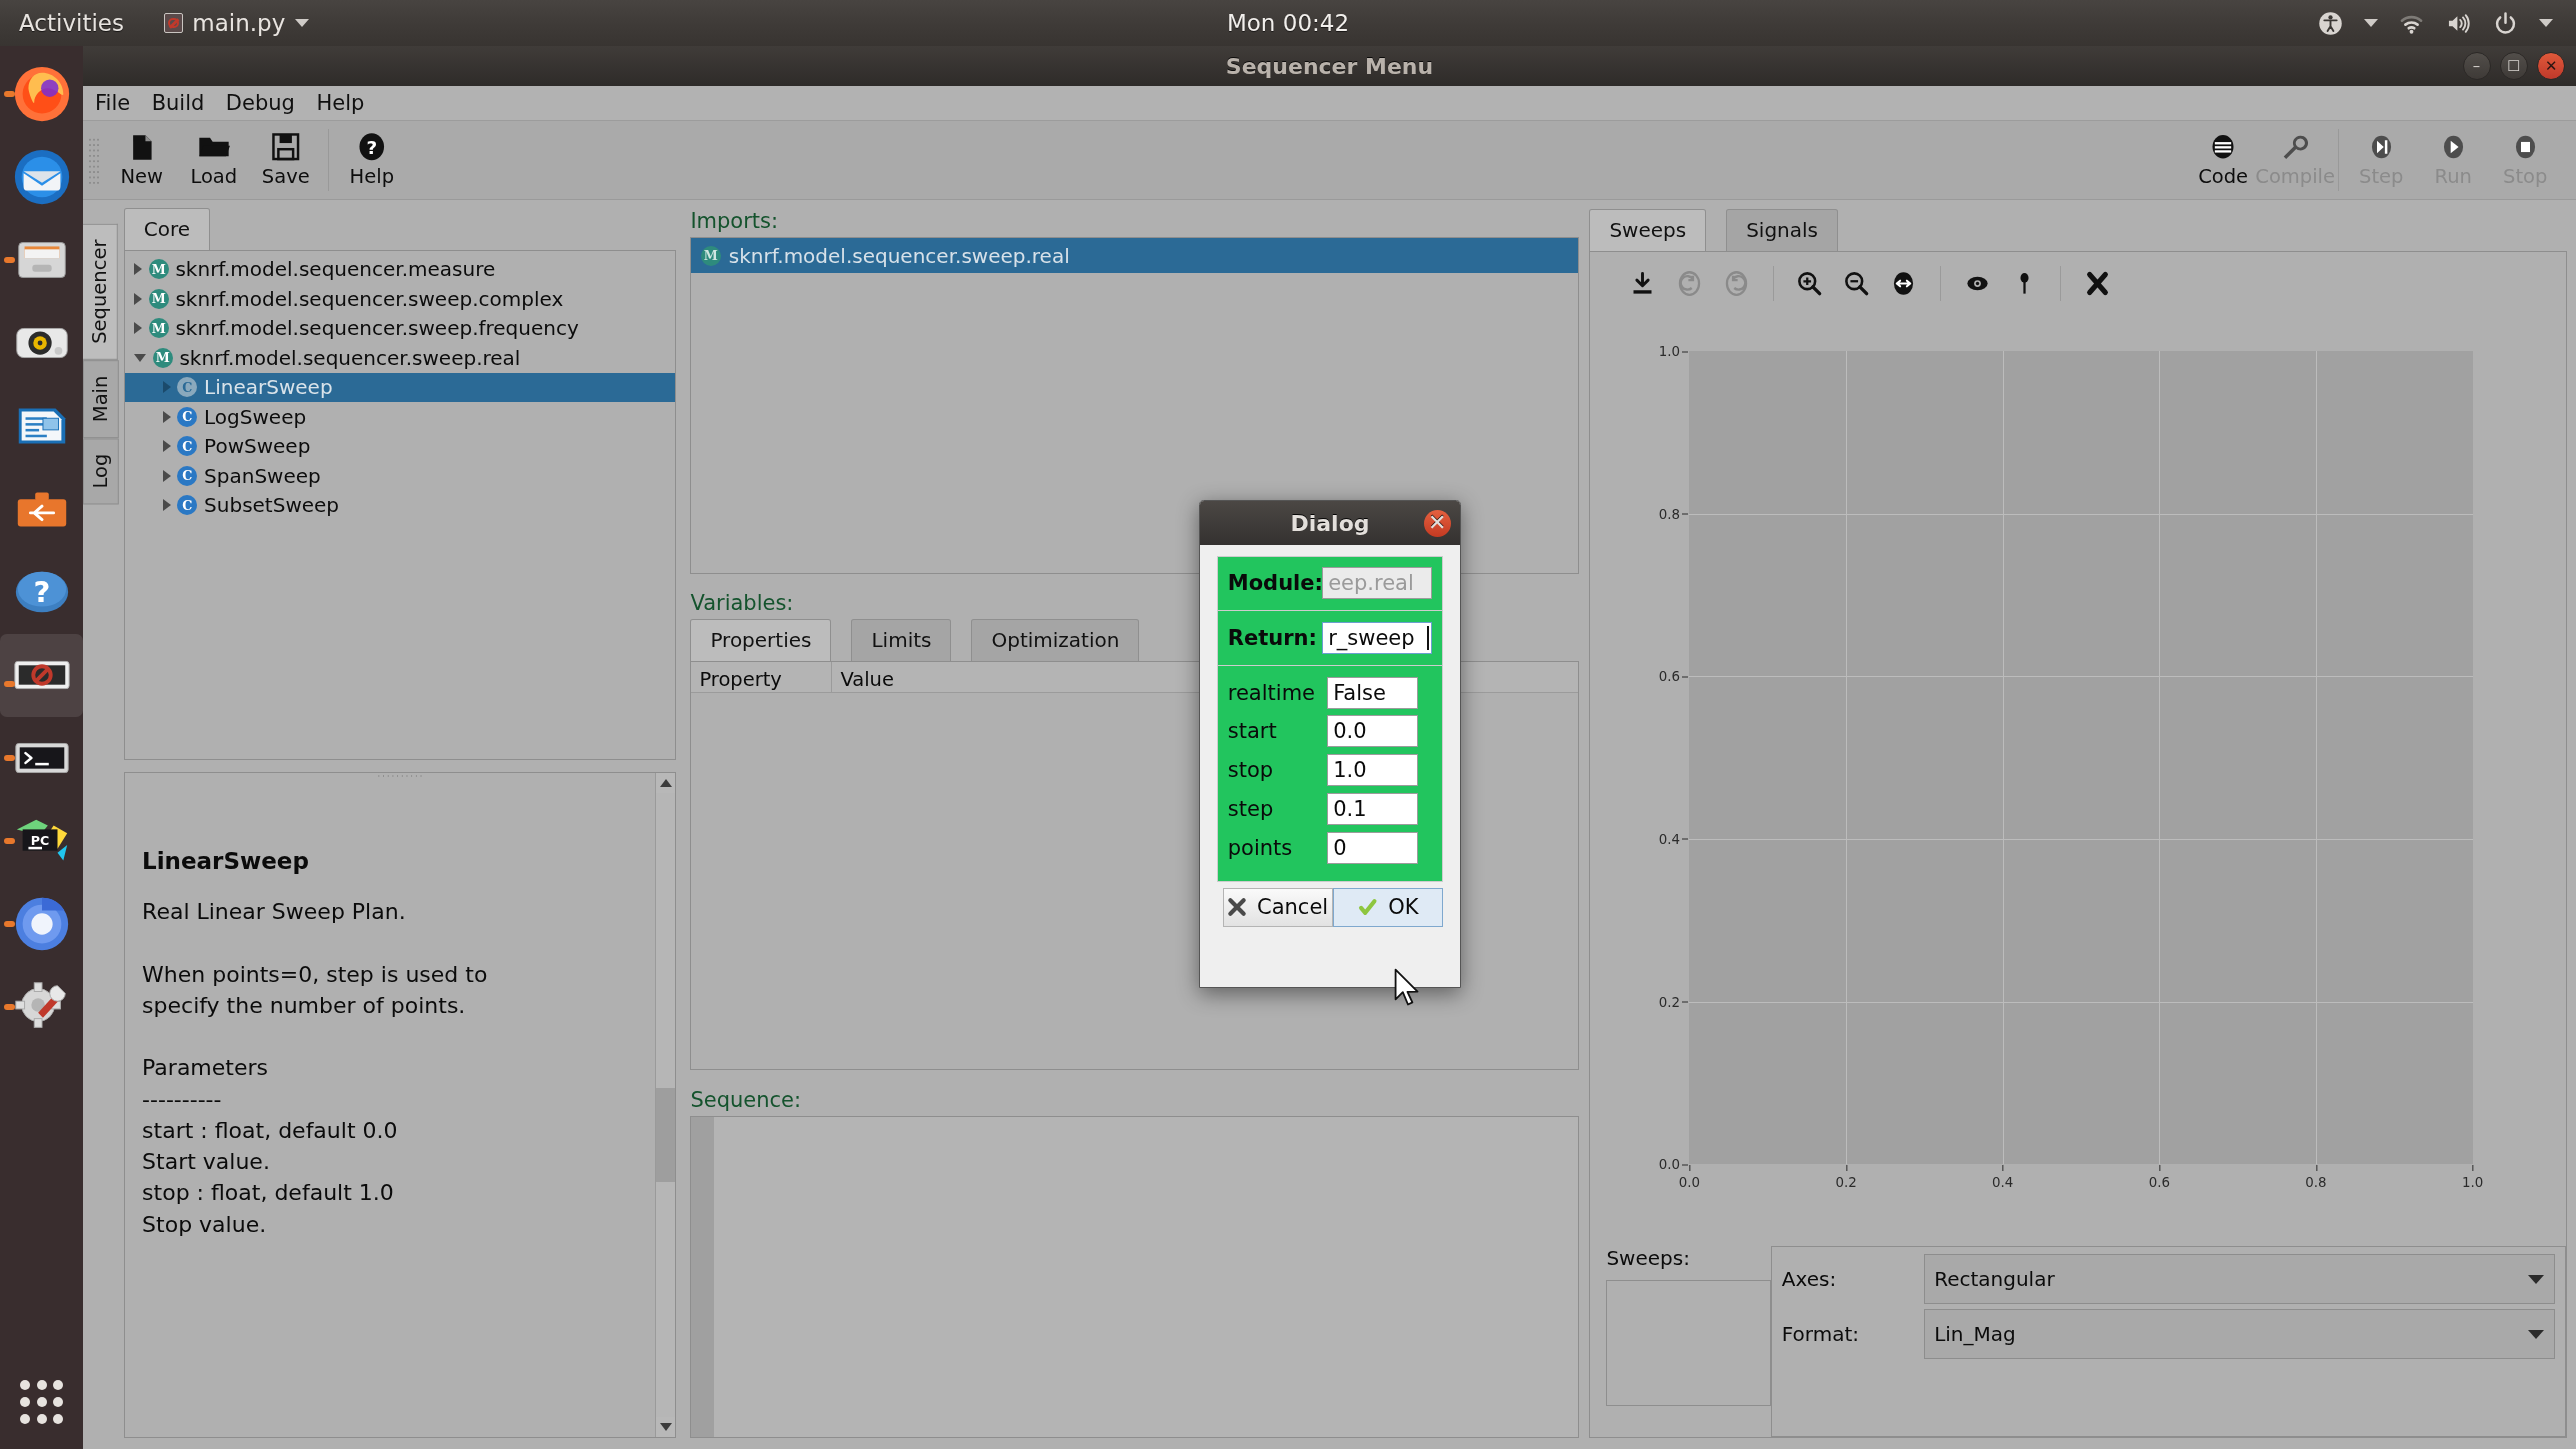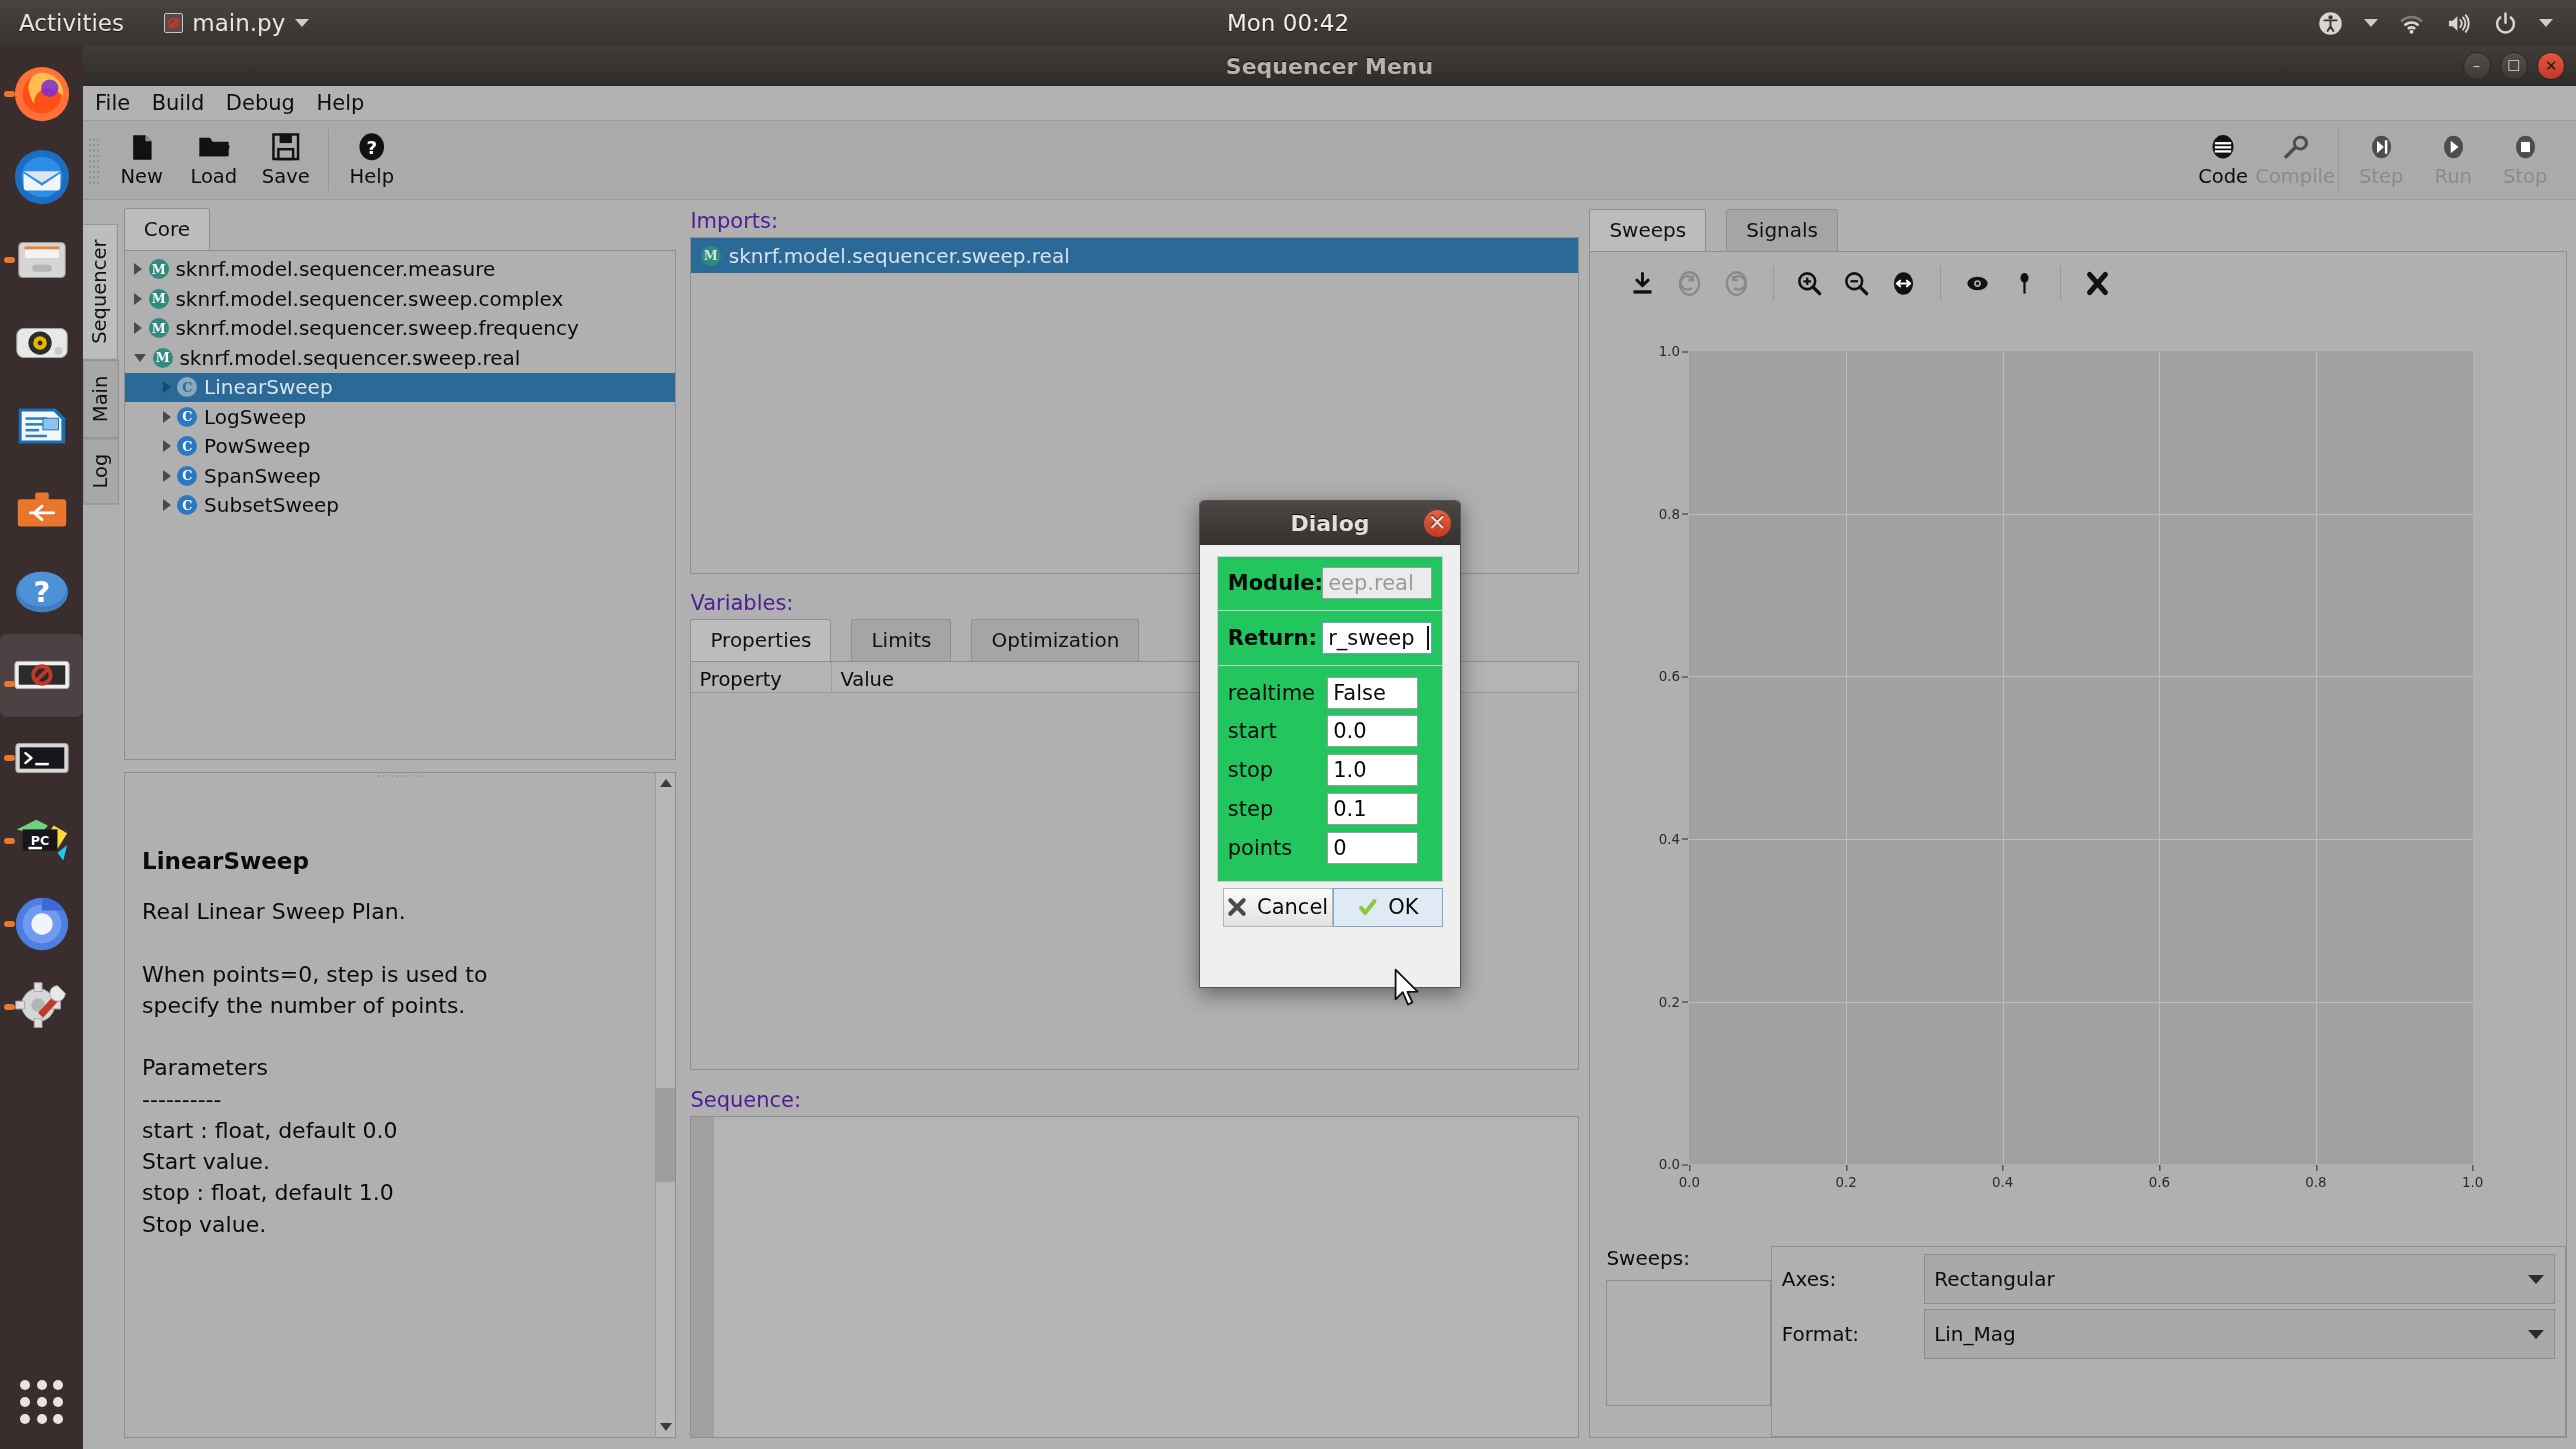--- a/index.html
+++ b/index.html
@@ -210,21 +210,21 @@
   }
   .sb-arrow .tri {
     width: 0; height: 0; border-left: 6.7px solid transparent;
     border-right: 6.7px solid transparent; border-bottom: 8.7px solid #3c3c3c;
   }
   .sb-arrow.down .tri { border-bottom: none; border-top: 8.7px solid #3c3c3c; }
   .sb-thumb { position: absolute; top: 315px; width: 20px; height: 94px; background: #9e9e9e; }
 
   
   .centercol { width: 899px; padding: 8px 5.4px 10.7px 5.4px; display: flex; flex-direction: column; }
-  .sect-label { font-size: 21px; color: #4c1d95; margin-bottom: 4px; }
+  .sect-label { font-size: 21px; color: #14532d; margin-bottom: 4px; }
   .listbox {
     border: 0.7px solid #8e8e8e; background: #b0b0b0; height: 337px; overflow: hidden;
   }
   .imp-row {
     height: 35px; display: flex; align-items: center; gap: 8px;
     padding-left: 9.4px; font-size: 20px;
   }
   .imp-row.selected { background: #2b6a96; color: #d7e1e9; }
   .imp-row.selected .badge.m { background: #2e8b7d; color: #cfe6e0; }
 

